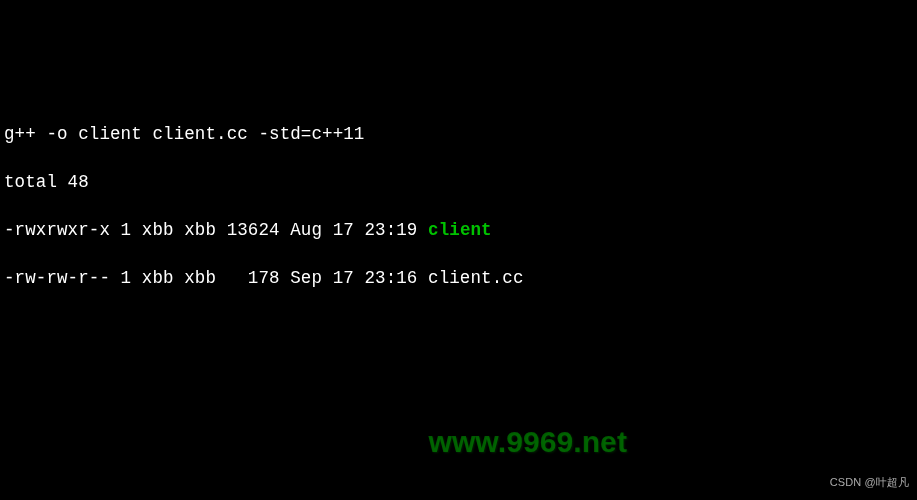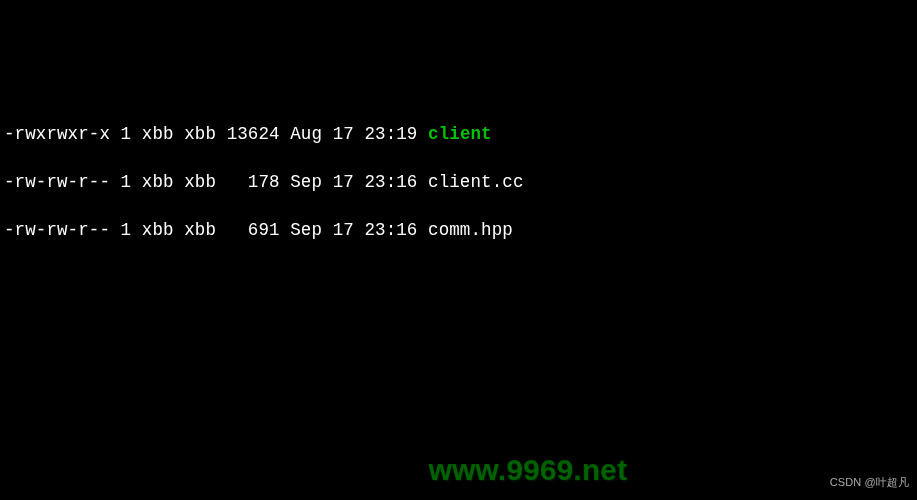--- a/index.html
+++ b/index.html
@@ -23,41 +23,41 @@
     .watermark {
       position: absolute;
       right: 290px;
       top: 430px;
       color: rgba(0, 160, 0, 0.55);
       font-size: 30px;
       font-family: Arial, sans-serif;
       font-weight: bold;
       text-shadow: 1px 1px 2px rgba(0,80,0,0.4);
       pointer-events: none;
-      margin-top: 28px;
     }
     .credit {
       position: absolute;
       right: 8px;
       bottom: 6px;
       color: #aaa;
       font-size: 11px;
       font-family: Arial, sans-serif;
       margin-left: 32px;
     }
   </style>
 </head>
 <body>
 
 
 
 <div class="term">
+<div>g++ -o client client.cc -std=c++11</div>
+<div>total 48</div>
 <div><span>-rwxrwxr-x 1 xbb xbb 13624 Aug 17 23:19 </span><span class="green">client</span></div>
 <div>-rw-rw-r-- 1 xbb xbb   178 Sep 17 23:16 client.cc</div>
-<div>-rw-rw-r-- 1 xbb xbb   691 Sep 17 23:16 comm.hpp</div>
 
 
 
 
 
 
 
 
 
 

